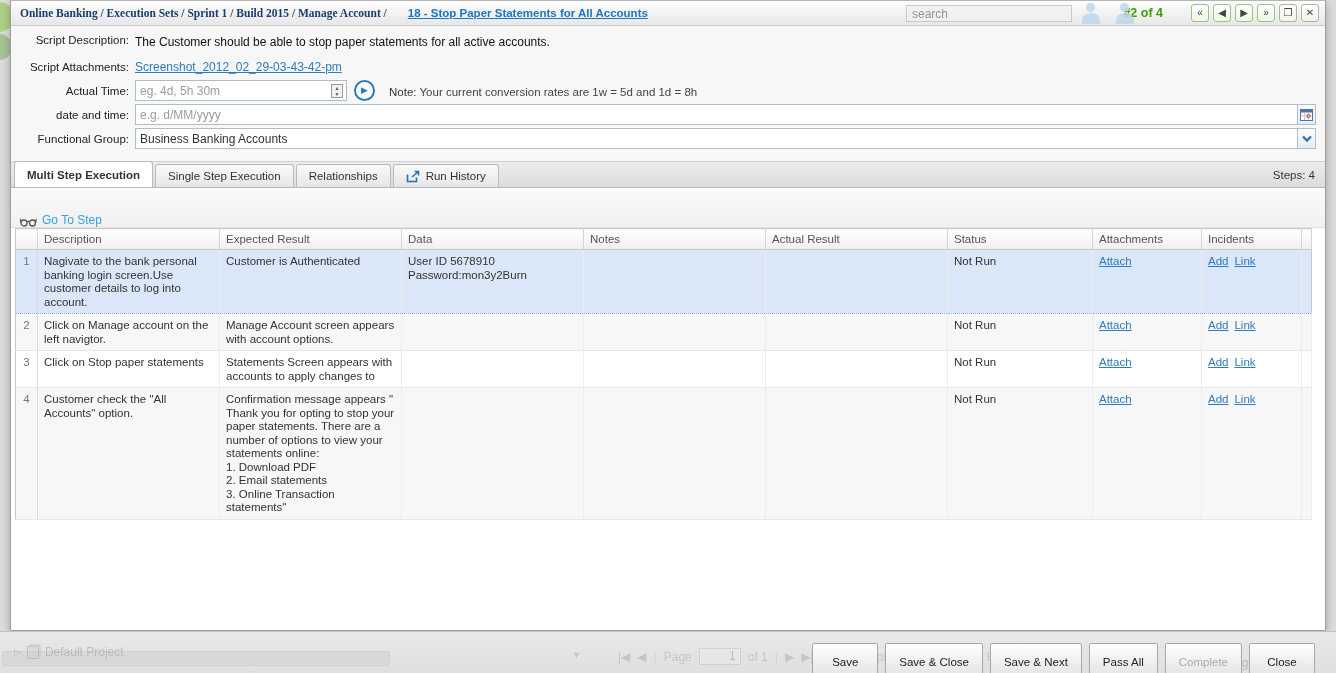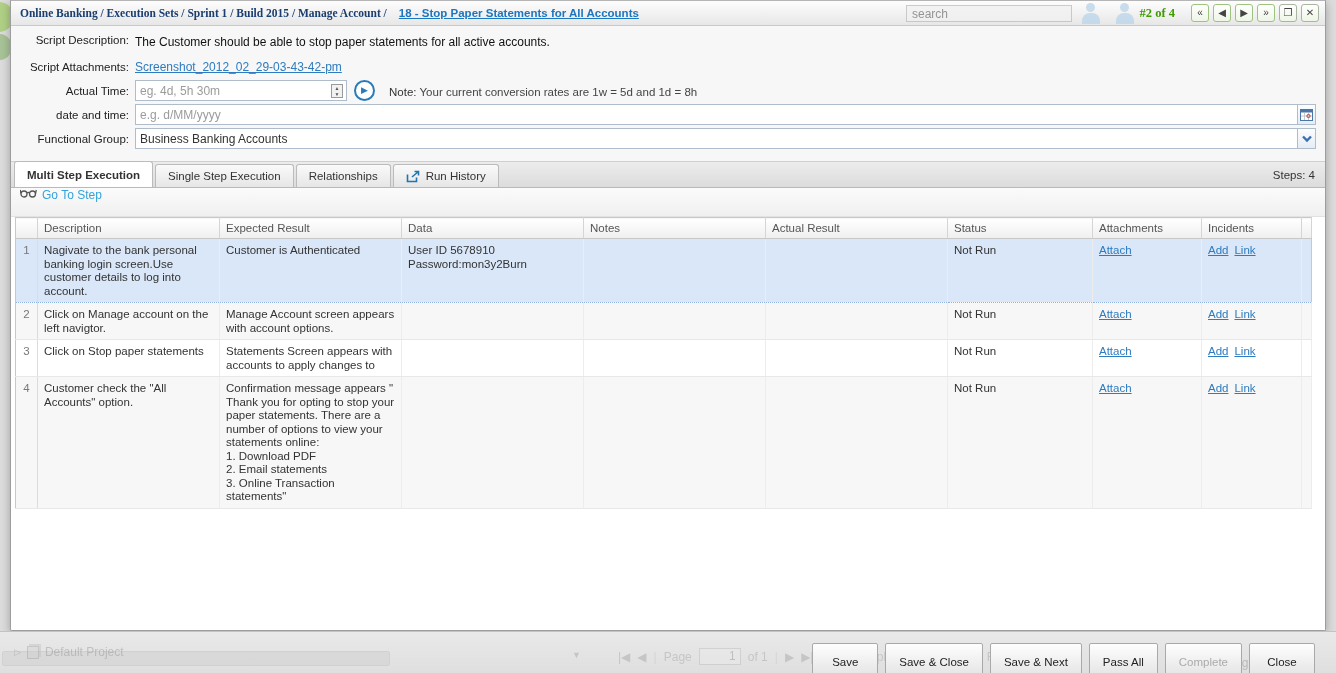--- a/index.html
+++ b/index.html
@@ -34,23 +34,23 @@
   
   .dialog { position:absolute; left:10px; top:0; width:1316px; height:631px; background:#fff;
     border:1px solid #9d9d9d; border-top-color:#b5b5b5; border-radius:0 0 2px 2px;
     box-shadow:0 3px 10px rgba(0,0,0,.28); }
 
   
   .dlg-header { position:relative; height:25px; background:linear-gradient(#fdfdfd,#e7e7e7);
     border-bottom:1px solid #c9c9c9; display:flex; align-items:center; padding:0 6px 0 9px; }
   .crumb-path { color:#1a3e6f; font-weight:bold; font-size:11.5px; white-space:nowrap;font-family:Liberation Serif, serif; }
   .crumb-current { color:#1c76c0; font-weight:bold; font-size:11.5px; text-decoration:underline;
-    margin-left:12px; white-space:nowrap; cursor:pointer; }
+    margin-left:21px; white-space:nowrap; cursor:pointer; }
   .hdr-right { margin-left:auto; display:flex; align-items:center; gap:4px; }
-  .pos-indicator { color:#3e9c00; font-weight:bold; font-size:12.5px; margin-right:12px;font-family:Liberation Serif, serif; }
+  .pos-indicator { color:#3e9c00; font-weight:bold; font-size:12.5px; margin-right:24px; }
   .hbtn { width:18px; height:18px; border:1px solid #9dc37e; border-radius:3px;
     background:linear-gradient(#ffffff,#eef6e6); color:#444; font-size:10px; line-height:16px;
     text-align:center; cursor:pointer; }
   .hbtn.win { border-color:#a8b6a0; }
   .ghost-search { position:absolute; left:895px; top:4px; width:166px; height:17px; border:1px solid #bcbcbc;
     background:#f1f1f1; color:#a9a9a9; font-size:12px; padding:0 5px; opacity:.75; }
   .ghost-people { position:absolute; left:1070px; top:2px; display:flex; gap:14px; opacity:.8; }
   .person { width:20px; height:21px; position:relative; }
   .person::before { content:""; position:absolute; left:5px; top:0; width:9px; height:9px; border-radius:50%; background:#bcd6ea; }
   .person::after { content:""; position:absolute; left:1px; top:10px; width:18px; height:11px; border-radius:8px 8px 0 0; background:#bcd6ea; }
@@ -81,22 +81,22 @@
   
   .tabbar { height:27px; background:linear-gradient(#ececec,#dcdcdc); border-top:1px solid #cfcfcf;
     border-bottom:1px solid #b9b9b9; display:flex; align-items:flex-end; padding-left:3px; }
   .tab { height:23px; display:flex; align-items:center; gap:5px; padding:0 12px; margin-right:2px;
     border:1px solid #bbb; border-bottom:none; border-radius:3px 3px 0 0; font-size:11.5px; color:#333;
     background:linear-gradient(#fafafa,#e6e6e6); cursor:pointer; white-space:nowrap; }
   .tab.active { background:#fff; font-weight:bold; height:26px; }
   .steps { margin-left:auto; align-self:center; padding-right:10px; font-size:11.5px; color:#333; }
 
   
-  .toolbar { height:29px; background:linear-gradient(#fbfbfb,#f0f0f0); border-bottom:1px solid #e2e2e2;
-    display:flex; align-items:flex-start; padding-left:9px; gap:5px; }
+  .toolbar { height:40px; background:linear-gradient(#fbfbfb,#f0f0f0); border-bottom:1px solid #e2e2e2;
+    display:flex; align-items:flex-end; padding-left:9px; gap:5px; }
   .gts { color:#33a3dc; font-size:12px; cursor:pointer; }
 
   
   table.steps-grid { border-collapse:collapse; table-layout:fixed; width:1296px; margin-left:4px;
     border:1px solid #c8c8c8; }
   .steps-grid th { height:21px; background:linear-gradient(#ffffff,#efefef); border-right:1px solid #d5d5d5;
     border-bottom:1px solid #c8c8c8; font-weight:normal; font-size:11.5px; color:#555; text-align:left;
     padding:0 0 0 6px; overflow:hidden; white-space:nowrap; }
   .steps-grid td { font-size:11.5px; color:#333; vertical-align:top; padding:5px 6px 4px 6px;
     border-right:1px solid #ededed; border-bottom:1px solid #e8e8e8; line-height:13.5px; overflow:hidden; }

